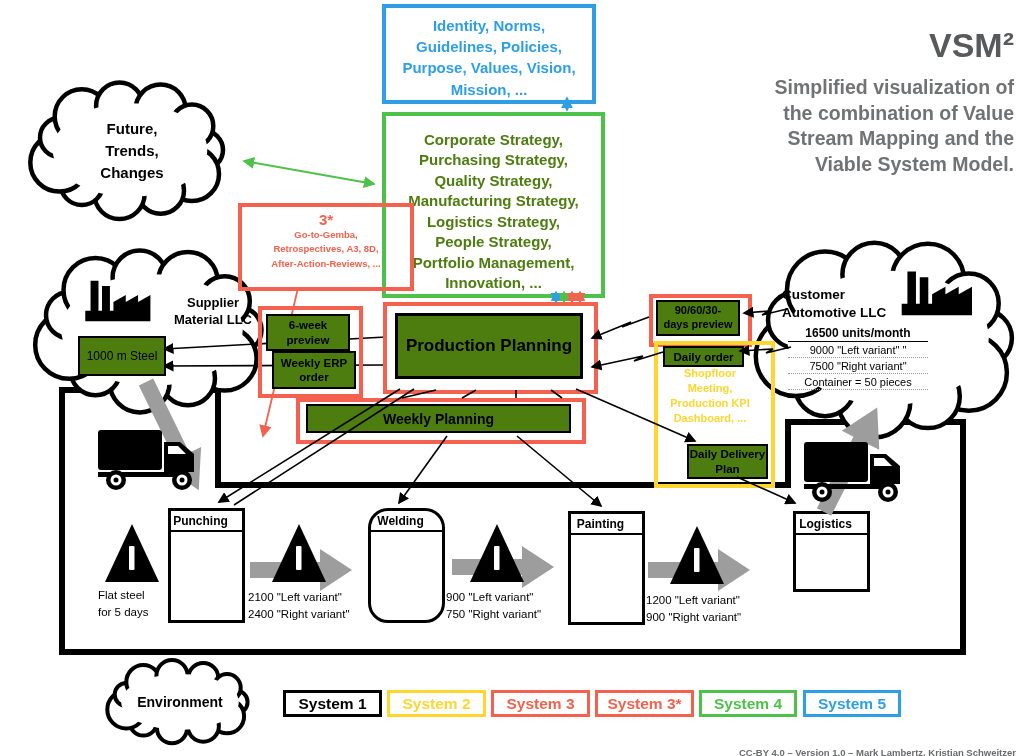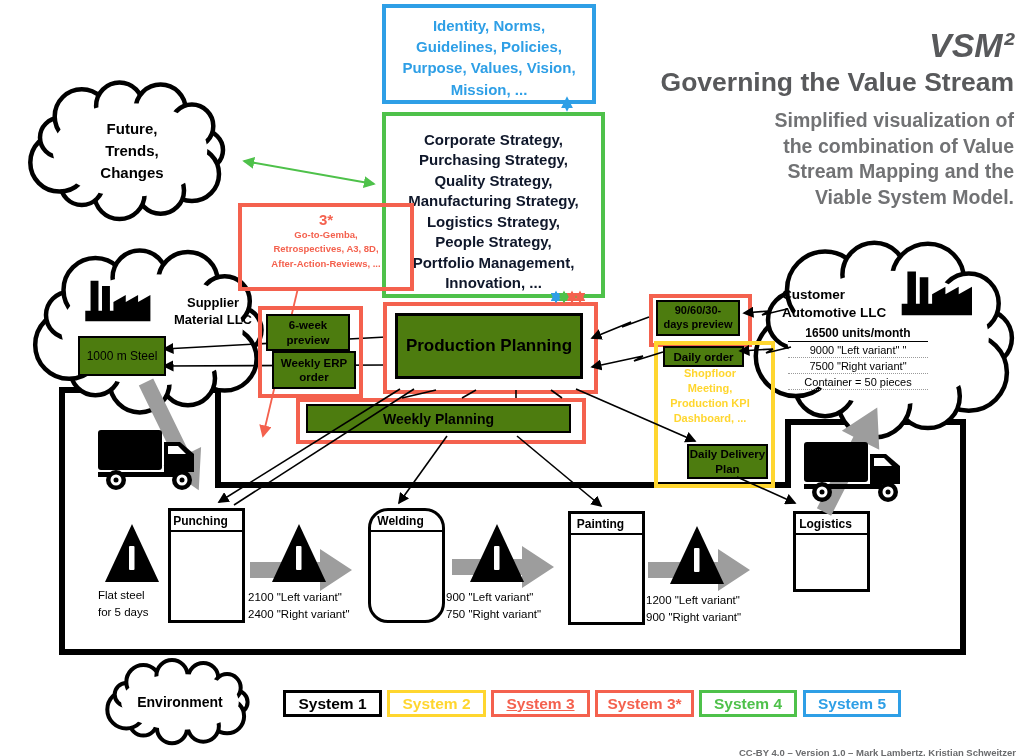--- a/index.html
+++ b/index.html
@@ -111,21 +111,21 @@
   </svg>
 
   <div class="abs boxlayer blue-frame flexc" style="left:382px;top:4px;width:206px;height:92px;">
     <span class="pre" style="color:#2E9FE6;font-weight:bold;font-size:15px;line-height:1.42;">Identity, Norms,
 Guidelines, Policies,
 Purpose, Values, Vision,
 Mission, ...</span>
   </div>
 
   <div class="abs boxlayer green-frame flexc" style="left:382px;top:112px;width:215px;height:178px;">
-    <span class="pre" style="color:#0f172a;font-weight:bold;font-size:15px;line-height:1.37;margin-top:32px;">Corporate Strategy,
+    <span class="pre" style="color:#4d7c0f;font-weight:bold;font-size:15px;line-height:1.37;margin-top:32px;">Corporate Strategy,
 Purchasing Strategy,
 Quality Strategy,
 Manufacturing Strategy,
 Logistics Strategy,
 People Strategy,
 Portfolio Management,
 Innovation, ...</span>
   </div>
 
   <div class="abs boxlayer red-frame" style="left:238px;top:203px;width:168px;height:80px;">
@@ -259,22 +259,21 @@
     <line x1="244" y1="161" x2="374" y2="184" stroke="#4EC14A" stroke-width="2" marker-start="url(#mGrn)" marker-end="url(#mGrn)"></line>
     <g stroke-width="1.8">
       <line x1="556" y1="292" x2="556" y2="302" stroke="#2E9FE6" marker-start="url(#mBlu)" marker-end="url(#mBlu)"></line>
       <line x1="564" y1="292" x2="564" y2="302" stroke="#4EC14A" marker-start="url(#mGrn)" marker-end="url(#mGrn)"></line>
       <line x1="572" y1="292" x2="572" y2="302" stroke="#F4614E" marker-start="url(#mSal)" marker-end="url(#mSal)"></line>
       <line x1="580" y1="292" x2="580" y2="302" stroke="#F4614E" marker-start="url(#mSal)" marker-end="url(#mSal)"></line>
     </g>
   </svg>
 
   <div class="abs txt" style="left:640px;top:26px;width:374px;text-align:right;color:#58595B;">
-    <div style="font-weight:bold;font-size:34px;font-style:italic;">VSM²</div>
-    <div style="font-weight:bold;font-size:26.5px;margin-top:2px;">Governing the Value Stream</div>
+    <div style="font-weight:bold;font-size:34px;">VSM²</div>
     <div class="pre" style="font-weight:bold;font-size:19.5px;line-height:1.32;margin-top:10px;color:#717274;">Simplified visualization of
 the combination of Value
 Stream Mapping and the
 Viable System Model.</div>
   </div>
 
   <div class="abs txt pre" style="left:62px;top:118px;width:140px;text-align:center;font-weight:bold;font-size:15px;line-height:1.45;">Future,
 Trends,
 Changes</div>
 
@@ -309,21 +308,21 @@
   </div>
 
   <div class="abs txt" style="left:110px;top:694px;width:140px;text-align:center;font-weight:bold;font-size:14px;">Environment</div>
 
   <div class="legend-box txt" style="left: 283px; width: 93px; border-color: rgb(0, 0, 0); color: rgb(0, 0, 0);">
       <span>System 1</span>
     </div>
   <div class="legend-box txt" style="left: 387px; width: 93px; border-color: rgb(255, 214, 47); color: rgb(255, 214, 47);">
       <span>System 2</span>
     </div>
-  <div class="legend-box txt" style="left: 491px; width: 93px; border-color: rgb(244, 97, 78); color: rgb(244, 97, 78); text-decoration: underline;">
+  <div class="legend-box txt" style="left: 491px; width: 93px; border-color: rgb(244, 97, 78); color: rgb(244, 97, 78);">
       <span>System 3</span>
     </div>
   <div class="legend-box txt" style="left: 595px; width: 93px; border-color: rgb(244, 97, 78); color: rgb(244, 97, 78);">
       <span>System 3*</span>
     </div>
   <div class="legend-box txt" style="left: 699px; width: 92px; border-color: rgb(78, 193, 74); color: rgb(78, 193, 74);">
       <span>System 4</span>
     </div>
   <div class="legend-box txt" style="left: 803px; width: 92px; border-color: rgb(46, 159, 230); color: rgb(46, 159, 230);">
       <span>System 5</span>

